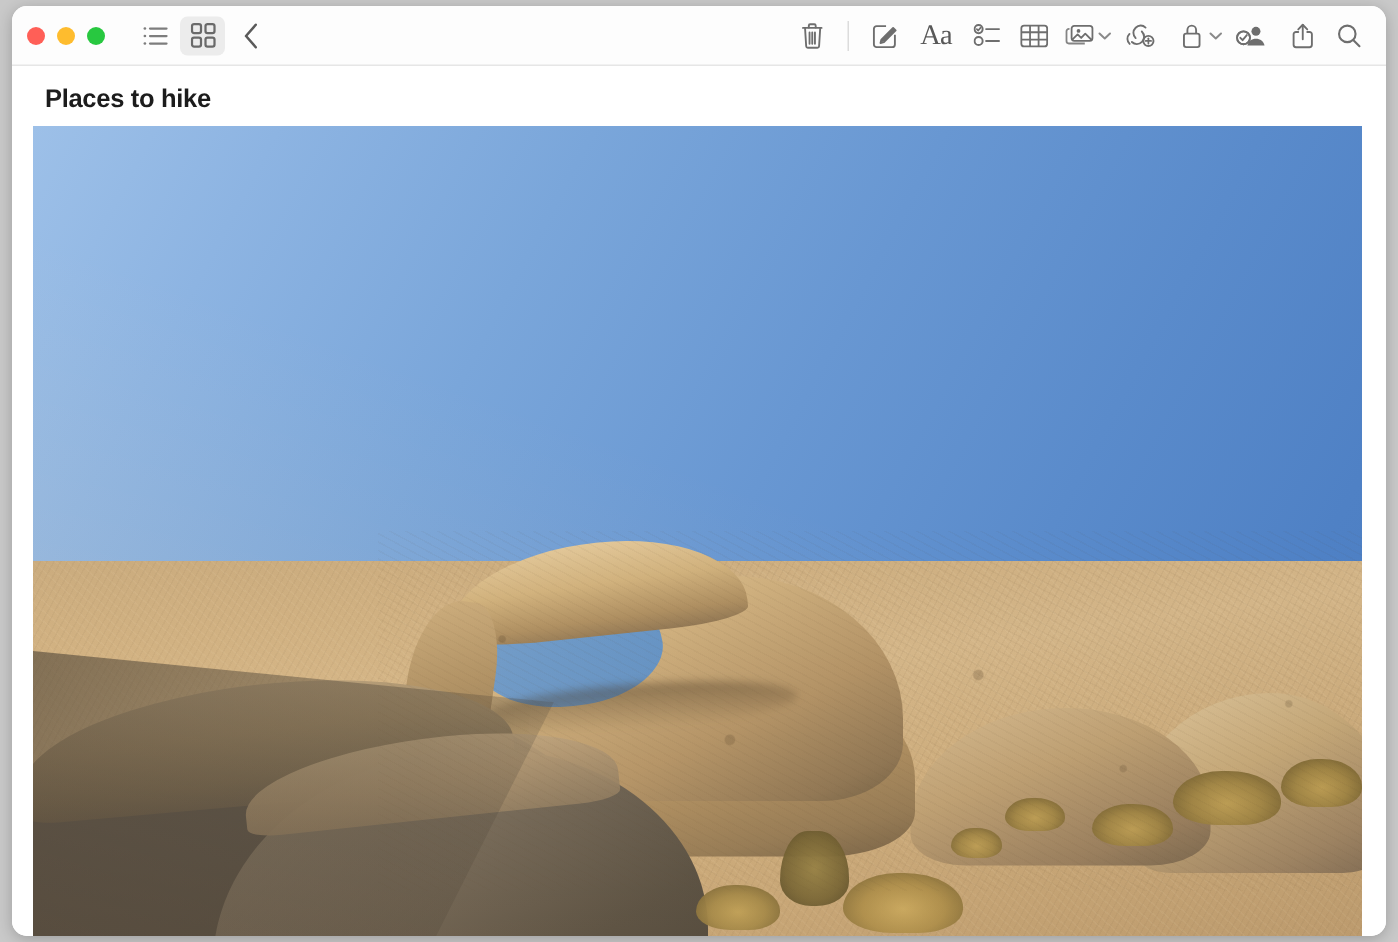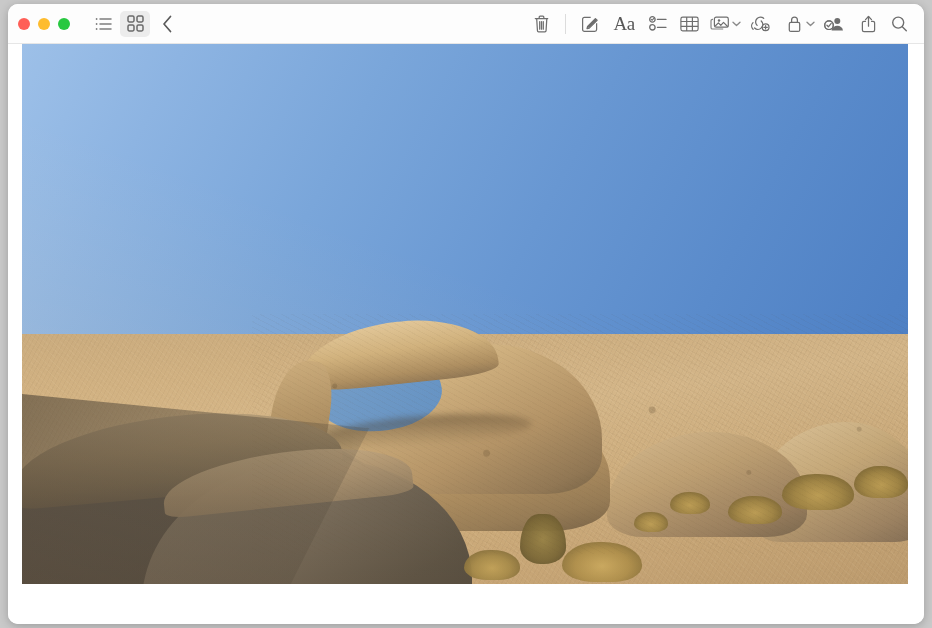--- a/index.html
+++ b/index.html
@@ -436,20 +436,21 @@
           <circle cx="7.2" cy="7.6" r="5.5"></circle>
           <line x1="11.3" y1="11.8" x2="15.3" y2="15.8"></line>
         </svg>
       </div>
 
     </div>
   </div>
 
   <div class="note-body">
 
+    <div class="note-title">Places to hike</div>
 
     <div class="photo">
       <div class="layer sky"></div>
       <div class="layer mtn"></div>
       <div class="layer mtn2"></div>
       <div class="layer hills-l"></div>
       <div class="layer hills"></div>
 
       <div class="layer ground"></div>
 

